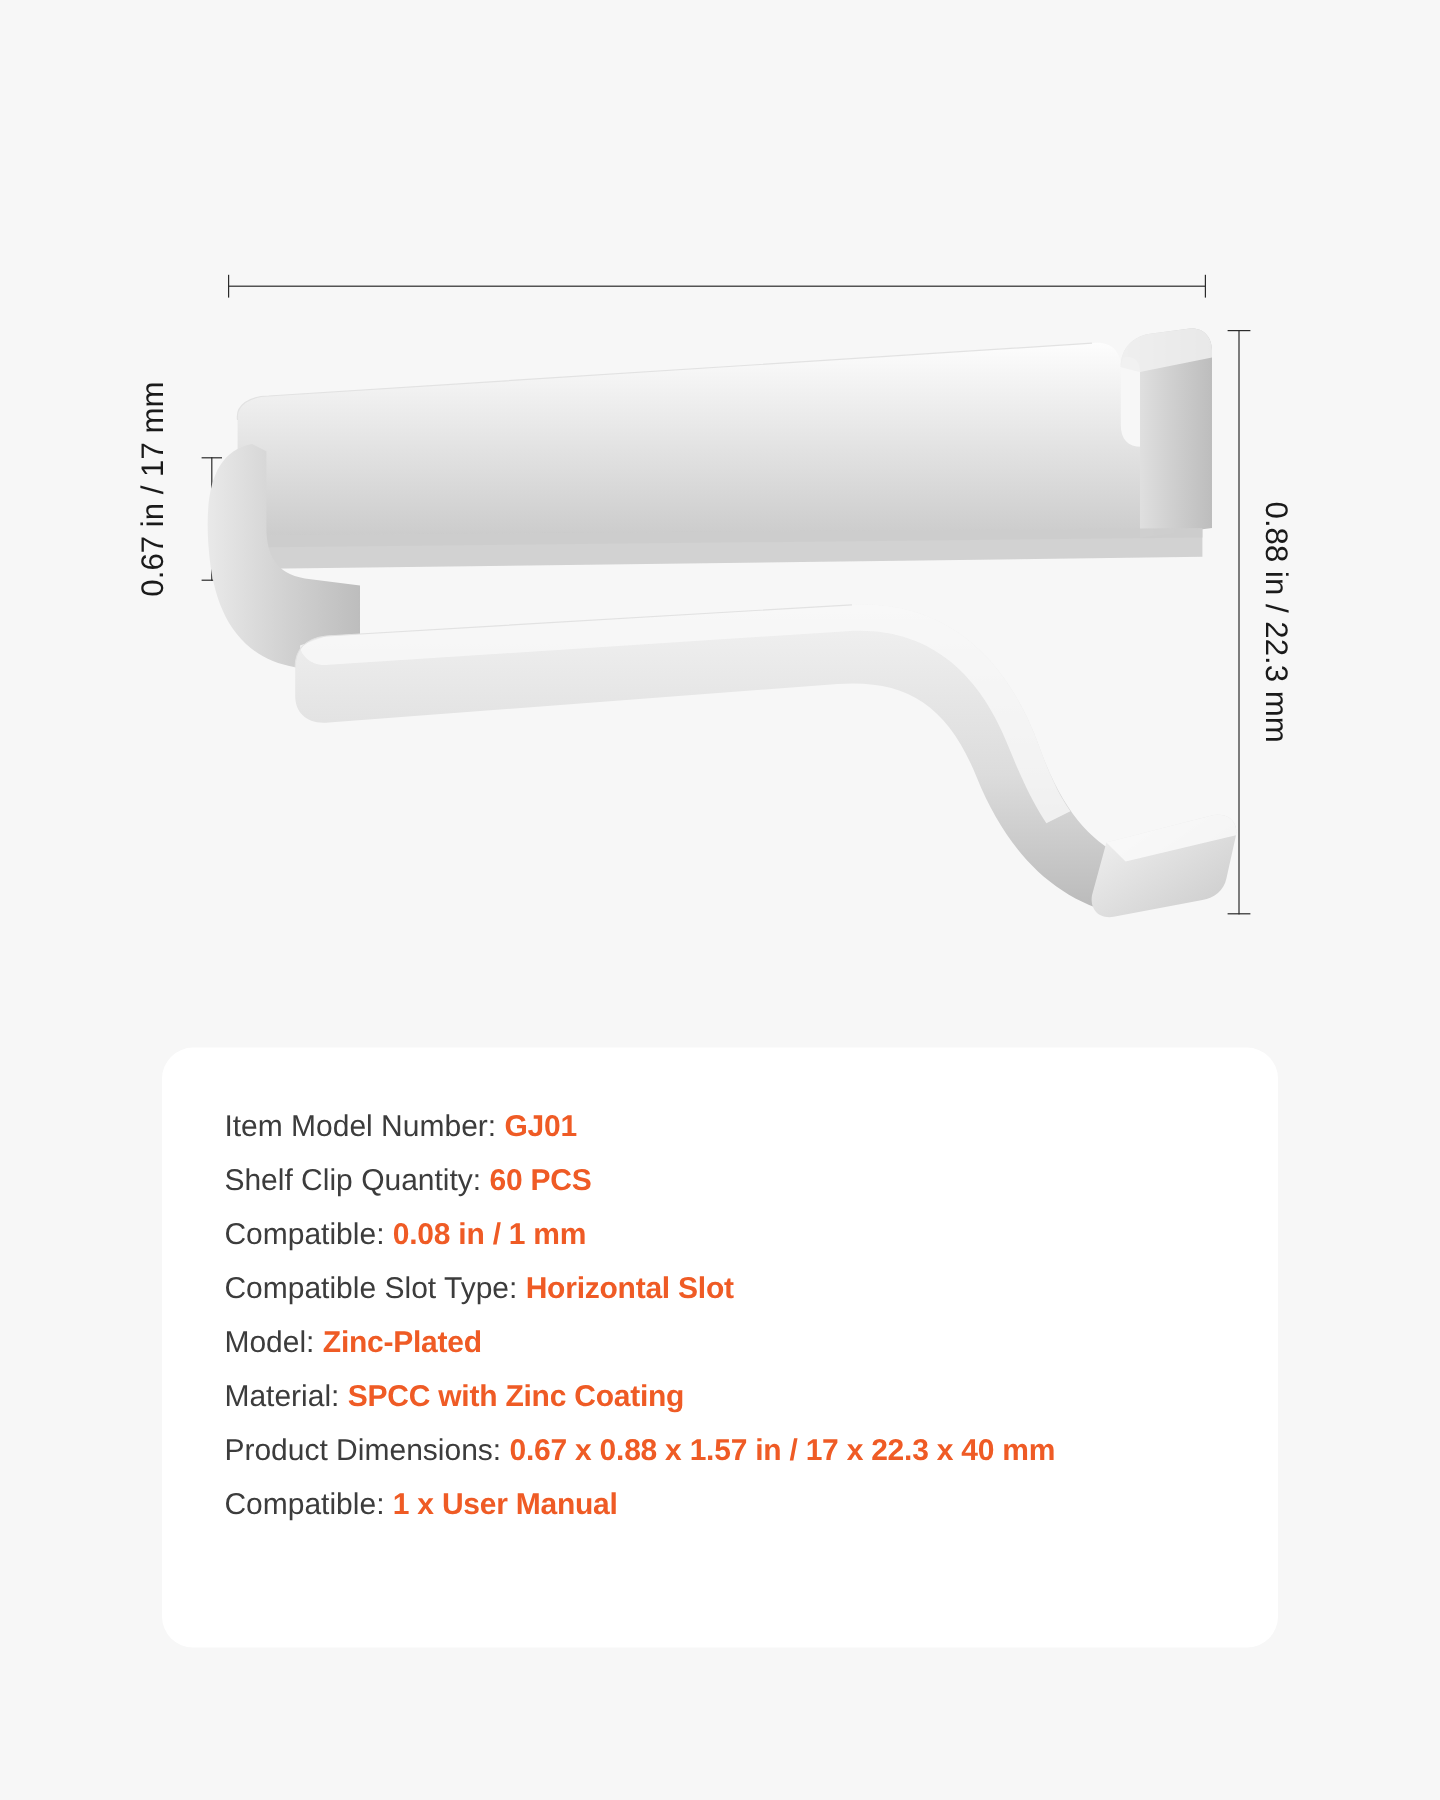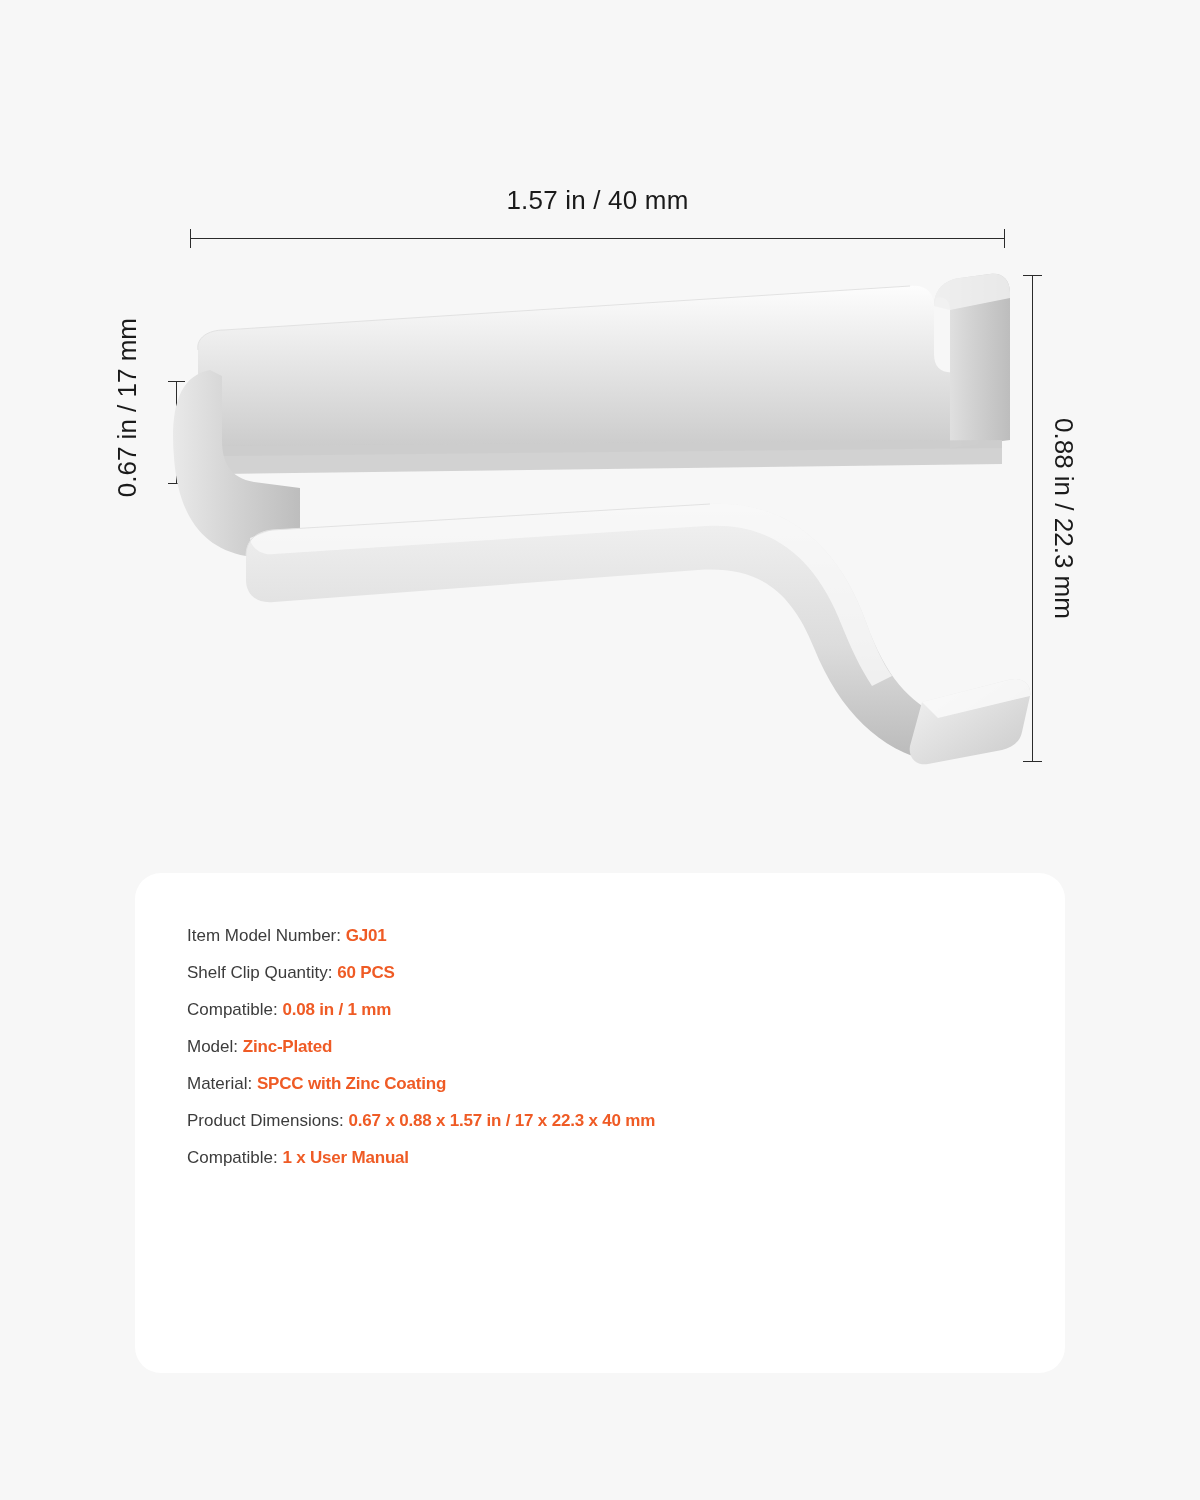--- a/index.html
+++ b/index.html
@@ -137,42 +137,41 @@
     left: 135px;
     top: 873px;
     width: 930px;
     height: 500px;
     background: #ffffff;
     border-radius: 26px;
     box-sizing: border-box;
     padding: 54px 0 0 52px;
   }
   .spec-row {
-    font-size: 17px;
+    font-size: 25px;
     line-height: 1.0;
     color: #3c3c3c;
     margin-bottom: 20px;
     white-space: nowrap;
   }
   .spec-label {
     color: #3c3c3c;
     font-weight: 400;
   }
   .spec-value {
     color: #ef5b25;
     font-weight: bold;
     letter-spacing: -0.2px;
   }
 </style>
 </head>
 <body>
 
 <div class="diagram">
 
-  <div class="dim-top-label">1.57 in / 40 mm</div>
   <div class="dim-top-line"></div>
 
   <div class="dim-right-line"></div>
   <div class="dim-right-label">0.88 in / 22.3 mm</div>
 
   <div class="dim-left-line"></div>
   <div class="dim-left-label">0.67 in / 17 mm</div>
 
   <svg class="clip-svg" width="900" height="540" viewBox="0 0 900 540">
     <defs>
@@ -278,20 +277,24 @@
   </div>
   <div class="spec-row">
     <span class="spec-label">Shelf Clip Quantity:</span>
     <span class="spec-value">60 PCS</span>
   </div>
   <div class="spec-row">
     <span class="spec-label">Compatible:</span>
     <span class="spec-value">0.08 in / 1 mm</span>
   </div>
   <div class="spec-row">
+    <span class="spec-label">Compatible Slot Type:</span>
+    <span class="spec-value">Horizontal Slot</span>
+  </div>
+  <div class="spec-row">
     <span class="spec-label">Model:</span>
     <span class="spec-value">Zinc-Plated</span>
   </div>
   <div class="spec-row">
     <span class="spec-label">Material:</span>
     <span class="spec-value">SPCC with Zinc Coating</span>
   </div>
   <div class="spec-row">
     <span class="spec-label">Product Dimensions:</span>
     <span class="spec-value">0.67 x 0.88 x 1.57 in / 17 x 22.3 x 40 mm</span>

